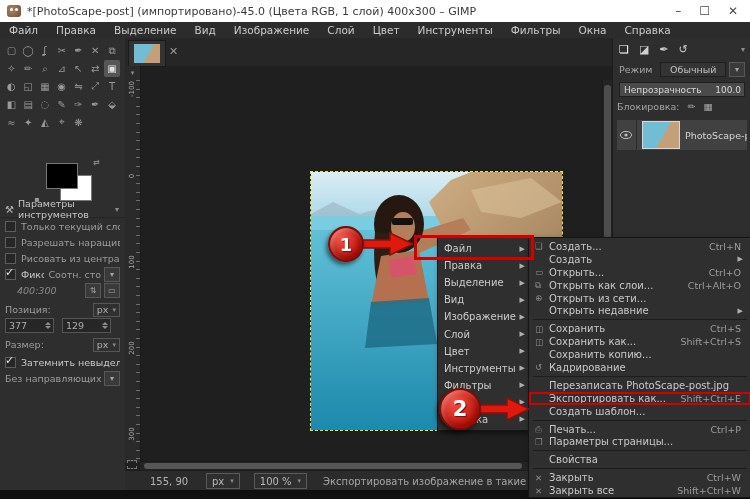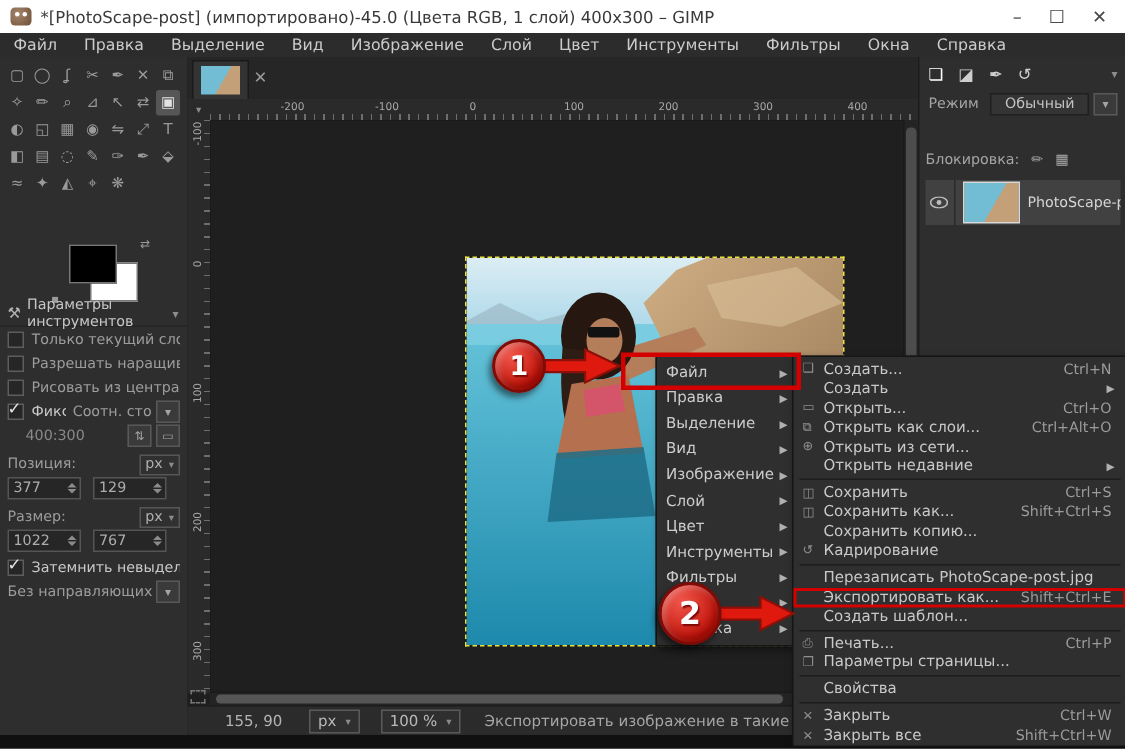--- a/index.html
+++ b/index.html
@@ -39,21 +39,21 @@
   .orow{display:flex;align-items:center;height:15px;margin-bottom:1px;}
   .cb{width:9px;height:9px;border:1px solid #5d5d5d;background:#262626;margin-right:5px;flex:none;position:relative;}
   .cb.checked:after{content:"✓";position:absolute;left:-1px;top:-4px;color:#e6e6e6;font-size:11px;}
   .olabel{white-space:nowrap;overflow:hidden;}
   .section{color:#b5b5b5;height:14px;}
   .combo{display:flex;align-items:center;background:#303030;border:1px solid #565656;height:12px;
     padding:0 3px;color:#b0b0b0;margin-left:auto;}
   .combo .ca{margin-left:4px;font-size:7px;color:#8a8a8a;}
   .sqbtn{width:14px;height:13px;background:#3a3a3a;border:1px solid #585858;color:#a5a5a5;font-size:8px;
     display:flex;align-items:center;justify-content:center;margin-left:3px;flex:none;}
-  .ratio{color:#8a8a8a;margin-left:12px;}
+  .ratio{font-style:italic;color:#8a8a8a;margin-left:12px;}
   .spin{display:flex;align-items:center;background:#262626;border:1px solid #555;height:13px;width:44px;
     padding-left:3px;color:#adadad;}
   .spin .arr{margin-left:auto;display:flex;flex-direction:column;gap:1px;padding-right:2px;}
   .spin .arr i{width:0;height:0;border-left:3px solid transparent;border-right:3px solid transparent;}
   .spin .arr .up{border-bottom:3px solid #8b8b8b;}
   .spin .arr .dn{border-top:3px solid #8b8b8b;}
   .wbtn{display:block;width:100%;background:#3b3b3b;border:1px solid #1d1d1d;color:#c6c6c6;
     box-shadow:inset 0 1px rgba(255,255,255,.06);text-align:center;padding:2px 0;margin:2px 0;}
   
   .canvas{left:125px;top:38px;width:487px;height:432px;background:#1f1f1f;}
@@ -254,66 +254,39 @@
             </span>
         </span>
       </div>
       <div class="orow" style="margin-top:4px">
         <span class="olabel">Размер:</span>
         <span class="combo">
           <span>px</span>
             <span class="ca">▾</span>
         </span>
       </div>
-      <div class="orow">
-        <span class="spin">
-          <span>1022</span>
-          <span class="arr">
-              <i class="up"></i>
-              <i class="dn"></i>
-            </span>
-        </span>
-        <span style="width:8px"></span>
-        <span class="spin">
-          <span>767</span>
-          <span class="arr">
-              <i class="up"></i>
-              <i class="dn"></i>
-            </span>
-        </span>
-      </div>
       <div class="orow" style="margin-top:3px">
         <span class="cb checked"></span>
         <span class="olabel" style="color:#c9c9c9">Затемнить невыделенное</span>
       </div>
       <div class="orow">
         <span class="olabel">Без направляющих</span>
         <span class="sqbtn" style="margin-left:auto">▾</span>
       </div>
     </div>
   </div>
 
   <div class="abs canvas">
     <div class="tabbar">
       <div class="imgtab">
         <div class="thumb"></div>
       </div>
       <span class="tabclose">✕</span>
     </div>
     <div class="rcorner">▾</div>
-    <div class="hruler" id="hruler">
-        <div class="ticks"></div>
-        <span class="hlab" style="left: 45px;">-200</span>
-        <span class="hlab" style="left: 108px;">-100</span>
-        <span class="hlab" style="left: 171px;">0</span>
-        <span class="hlab" style="left: 234px;">100</span>
-        <span class="hlab" style="left: 297px;">200</span>
-        <span class="hlab" style="left: 360px;">300</span>
-        <span class="hlab" style="left: 423px;">400</span>
-      </div>
     <div class="vruler" id="vruler">
         <div class="ticks"></div>
         <span class="vlab" style="top: 6px;">-100</span>
         <span class="vlab" style="top: 92px;">0</span>
         <span class="vlab" style="top: 178px;">100</span>
         <span class="vlab" style="top: 264px;">200</span>
         <span class="vlab" style="top: 350px;">300</span>
       </div>
 
     <svg class="photo" viewBox="0 0 251 258" preserveAspectRatio="none">
@@ -366,20 +339,24 @@
       <span>↺</span>
       <span class="dmenu">▾</span>
     </div>
     <div class="moderow">
       <span>Режим</span>
       <span class="modecombo">
           <span>Обычный</span>
         </span>
       <span class="sqbtn">▾</span>
     </div>
+    <div class="opacity">
+      <span class="olab">Непрозрачность</span>
+      <span class="oval">100.0</span>
+    </div>
     <div class="lockrow">
       <span>Блокировка:</span>
       <span>✏</span>
       <span>▦</span>
     </div>
     <div class="layerrow">
       <span class="eyebox">
         <svg width="12" height="8" viewBox="0 0 12 8">
           <ellipse cx="6" cy="4" rx="5.6" ry="3.6" fill="none" stroke="#bdbdbd" stroke-width="1"></ellipse>
           <circle cx="6" cy="4" r="1.6" fill="#bdbdbd"></circle>

